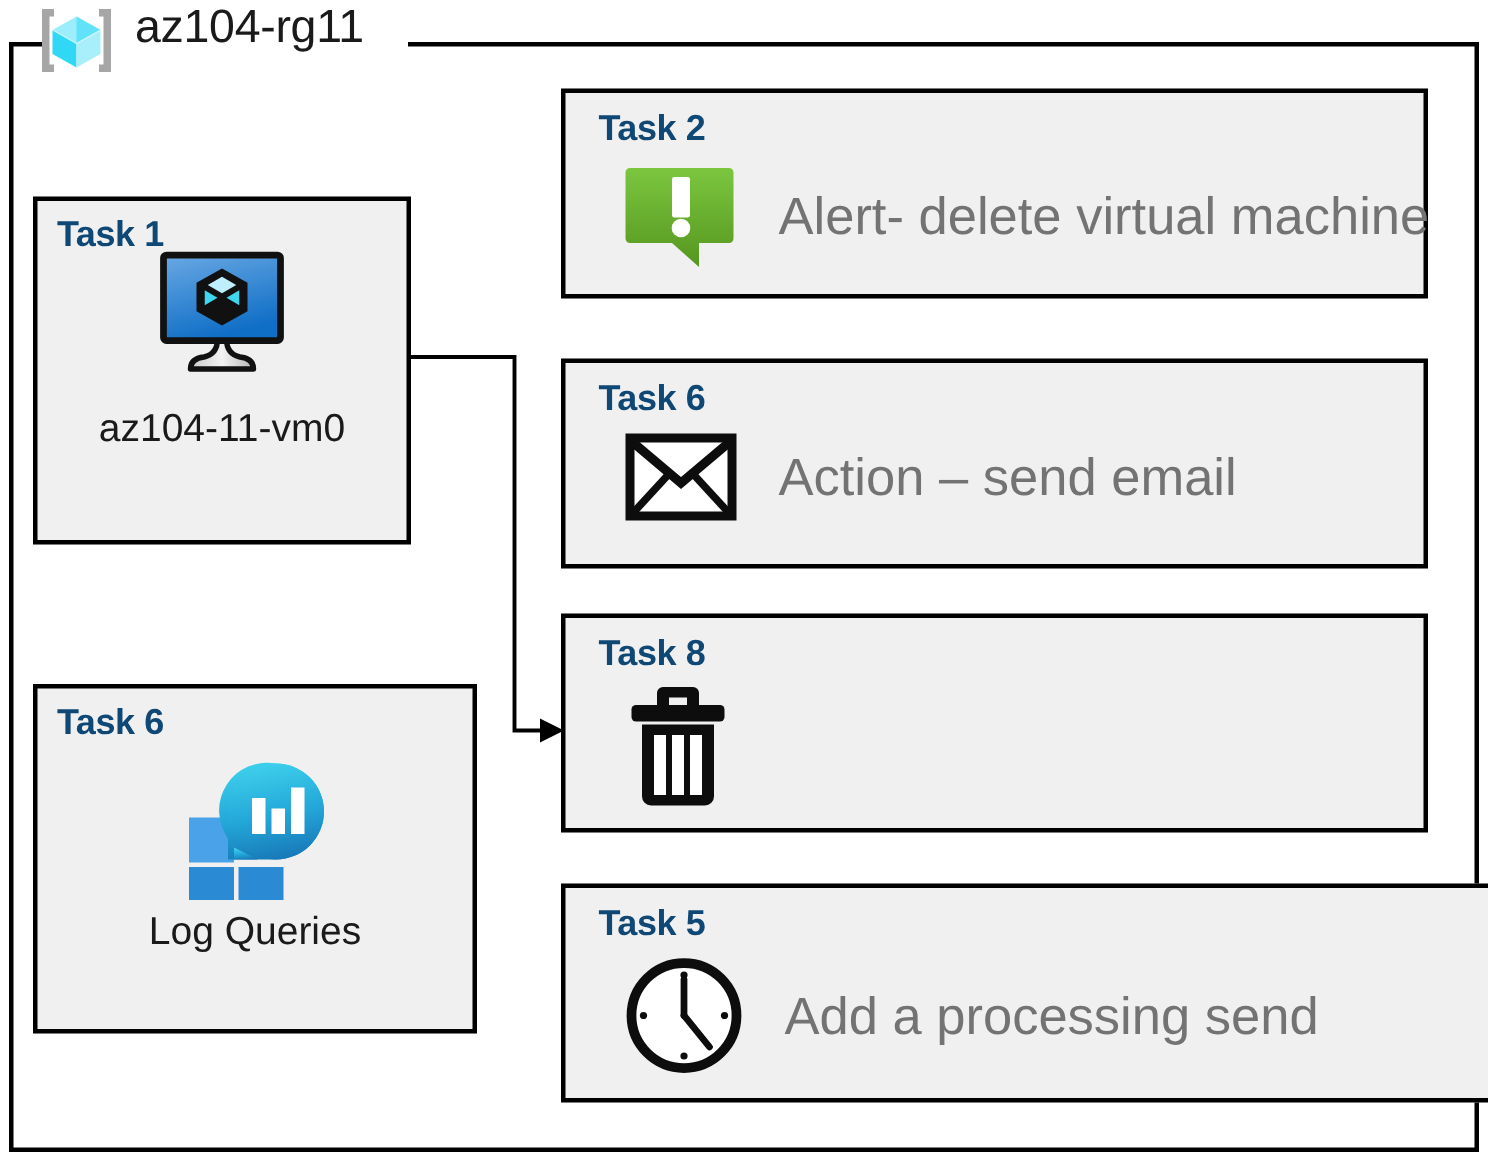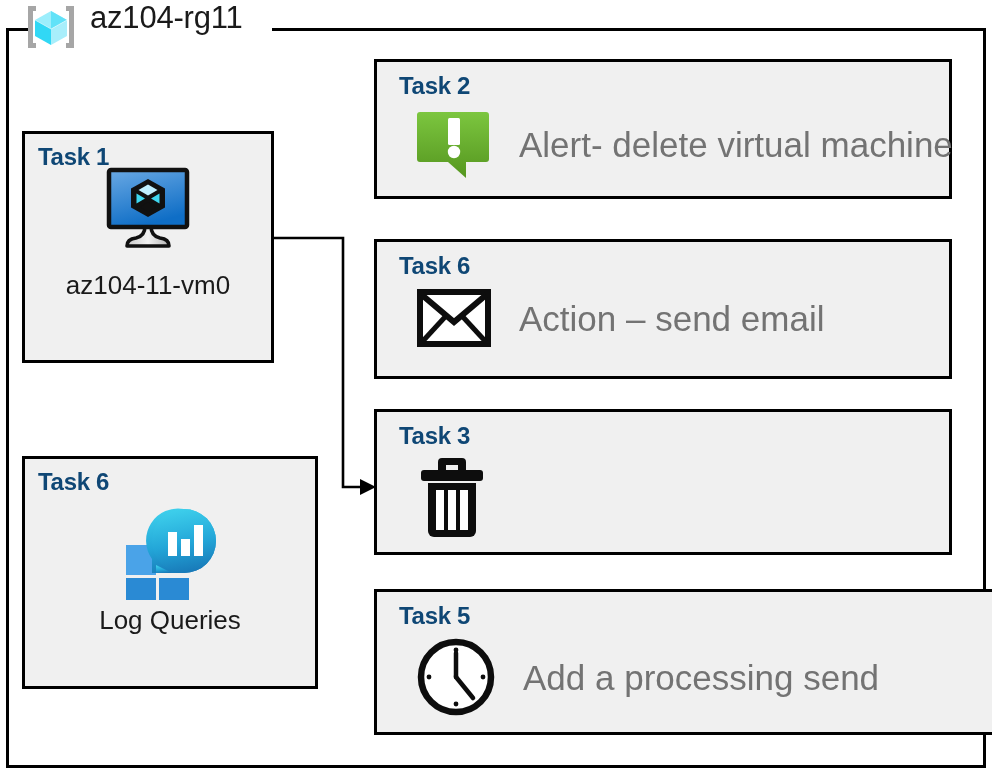--- a/index.html
+++ b/index.html
@@ -259,21 +259,21 @@
         <path d="M7 9 L39 36 L71 9" fill="none" stroke="#0d0d0d" stroke-width="6"></path>
         <path d="M7 56 L30 31" fill="none" stroke="#0d0d0d" stroke-width="5"></path>
         <path d="M71 56 L48 31" fill="none" stroke="#0d0d0d" stroke-width="5"></path>
       </svg>
     </div>
     <div class="task-text">Action – send email</div>
   </div>
 </div>
 
 <div class="task-card card-right" id="task4">
-  <div class="task-label">Task 3</div>
+  <div class="task-label">Task 8</div>
   <div class="row">
     <div>
       <svg class="ico" width="74" height="84" viewBox="0 0 74 84" xmlns="http://www.w3.org/2000/svg">
 
         <path d="M27 2 h20 a4 4 0 0 1 4 4 v8 h-8 v-5 h-12 v5 h-8 v-8 a4 4 0 0 1 4 -4 z" fill="#0d0d0d"></path>
 
         <rect x="6" y="14" width="62" height="11" rx="3" fill="#0d0d0d"></rect>
 
         <path d="M13 27 h48 v48 a6 6 0 0 1 -6 6 h-36 a6 6 0 0 1 -6 -6 z" fill="#0d0d0d"></path>
 

